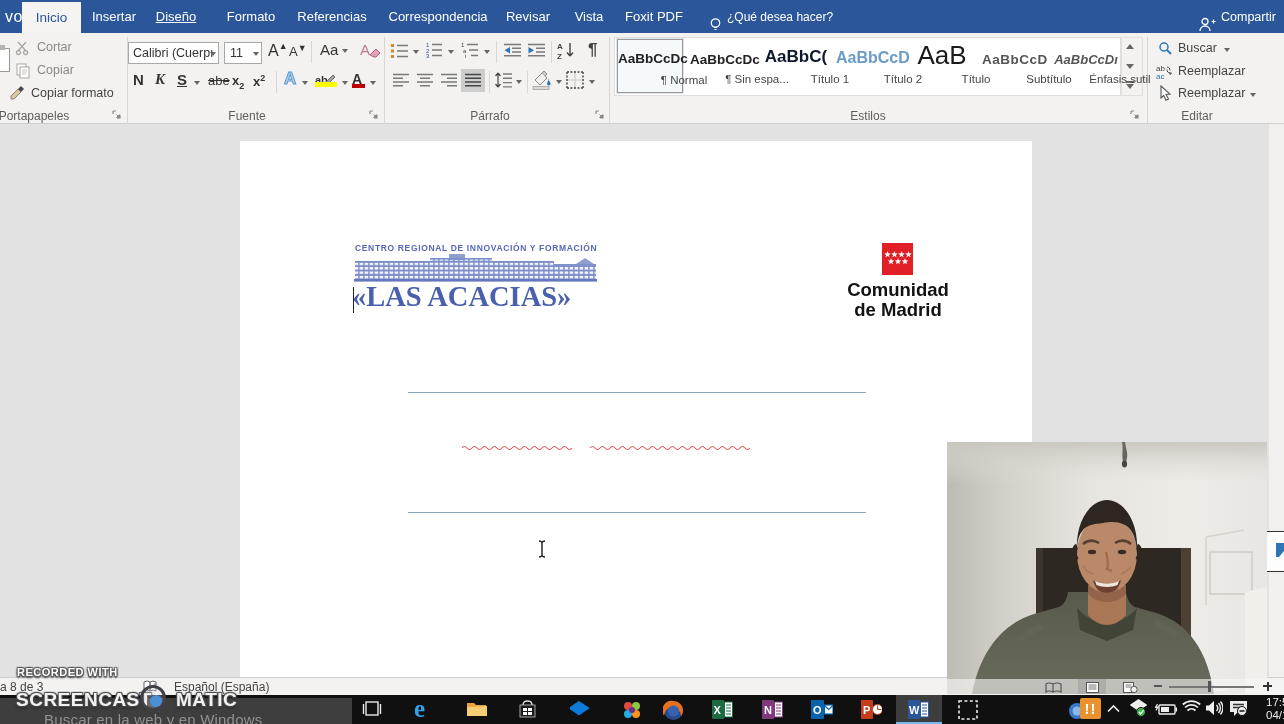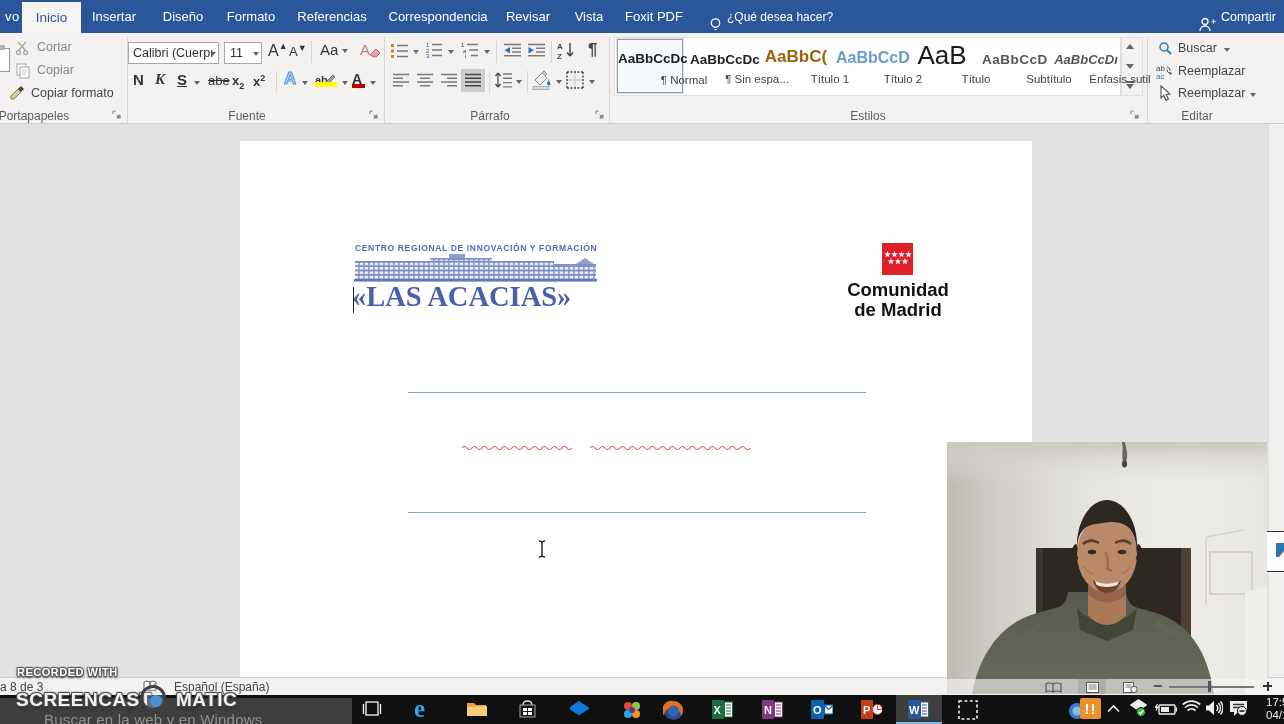--- a/index.html
+++ b/index.html
@@ -36,23 +36,23 @@
   #wm1 { left:17px; top:666px; font-size:11px; font-weight:bold; color:#fff; text-shadow:-1px -1px 1px #555,1px -1px 1px #555,-1px 1px 1px #555,1px 1px 1px #555, 0 2px 2px #333; letter-spacing:0.5px; }
   #wm2 { left:16px; top:689px; font-size:19px; font-weight:bold; color:#f2f2f2; text-shadow:-1px -1px 1px #4a4a4a,1px -1px 1px #4a4a4a,-1px 1px 1px #4a4a4a,1px 1px 1px #4a4a4a,0 2px 3px #222; letter-spacing:0.5px; }
   #wm2b { left:176px; top:689px; font-size:19px; font-weight:bold; color:#f2f2f2; text-shadow:-1px -1px 1px #4a4a4a,1px -1px 1px #4a4a4a,-1px 1px 1px #4a4a4a,1px 1px 1px #4a4a4a,0 2px 3px #222; letter-spacing:0.5px; }
   #wmcirc { left:140px; top:685px; width:26px; height:26px; border-radius:50%; border:3.5px solid #3f4048; background:rgba(240,240,240,0.25); }
   #wmdot { position:absolute; left:7px; top:7px; width:12px; height:12px; border-radius:50%; background:#4a90d9; }
 </style>
 </head>
 <body>
 <div id="stage">
   <div class="abs" id="tabbar">
-    <span class="tab" style="left:5px;font-size:13px;letter-spacing:0.5px;">vo</span>
+    <span class="tab" style="left:5px;font-size:16px;letter-spacing:0.5px;">vo</span>
     <span class="tab tc" style="left:114px;">Insertar</span>
-    <span class="tab tc" style="left:183px;">Diseño</span>
+    <span class="tab tc" style="left:176px;text-decoration:underline;">Diseño</span>
     <span class="tab tc" style="left:251px;">Formato</span>
     <span class="tab tc" style="left:332px;">Referencias</span>
     <span class="tab tc" style="left:438px;">Correspondencia</span>
     <span class="tab tc" style="left:528px;">Revisar</span>
     <span class="tab tc" style="left:589px;">Vista</span>
     <span class="tab tc" style="left:654px;">Foxit PDF</span>
     <svg class="tab" style="left:707px;top:8px;" width="17" height="17" viewBox="0 0 17 17">
         <circle cx="8.5" cy="7" r="4.2" fill="none" stroke="#fff" stroke-width="1.3"></circle>
         <path d="M7 11.5h3M7.5 13.5h2" stroke="#fff" stroke-width="1.2" fill="none"></path>
       </svg>
@@ -258,21 +258,21 @@
     </div>
     <div class="stybox" style="left:617px;border:1px solid #999;background:#f5f9fc;outline:1px solid #dde6ee;">
       <div class="stysample" style="color:#222;">AaBbCcDc</div>
         <div class="styname">¶ Normal</div>
       </div>
     <div class="stybox" style="left:690px;">
         <div class="stysample" style="color:#222;">AaBbCcDc</div>
         <div class="styname">¶ Sin espa...</div>
       </div>
     <div class="stybox" style="left:763px;">
-        <div class="stysample" style="color:#a16207;font-size:17px;">AaBbC(</div>
+        <div class="stysample" style="color:#0f172a;font-size:17px;">AaBbC(</div>
         <div class="styname">Título 1</div>
       </div>
     <div class="stybox" style="left:836px;">
         <div class="stysample" style="color:#6b9bc8;font-size:16px;">AaBbCcD</div>
         <div class="styname">Título 2</div>
       </div>
     <div class="stybox" style="left:909px;">
         <div class="stysample" style="color:#1a1a1a;font-size:26px;font-weight:normal;letter-spacing:0px;bottom:22px;">AaB</div>
         <div class="styname">Título</div>
       </div>

